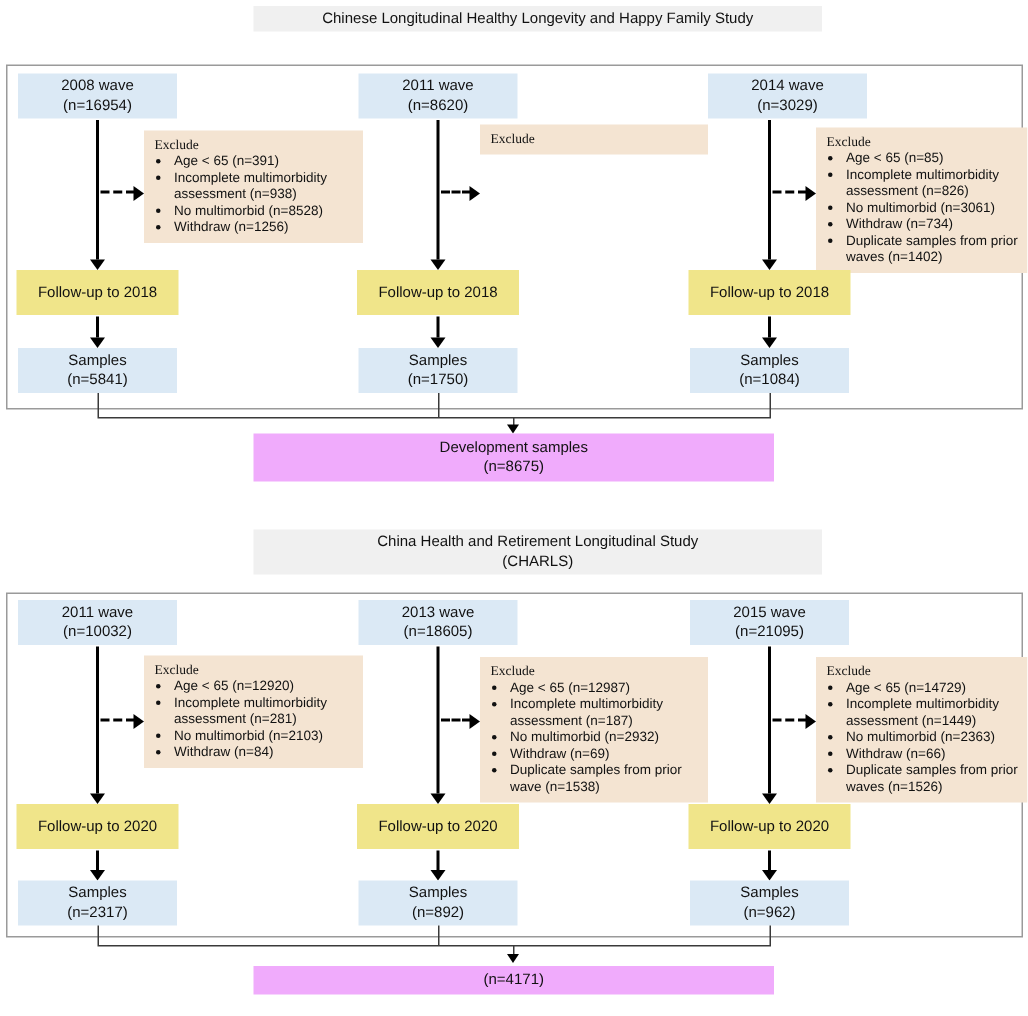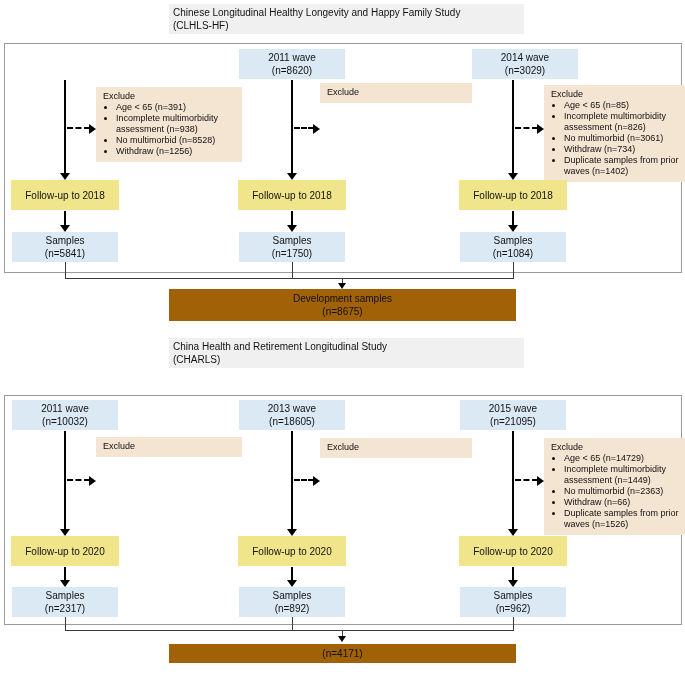--- a/index.html
+++ b/index.html
@@ -1,56 +1,59 @@
 <!DOCTYPE html>
 <html><head>
 <meta charset="utf-8">
 <style>
   html,body{margin:0;padding:0;background:#ffffff;}
   .canvas{position:relative;width:685px;height:677px;background:#ffffff;
           font-family:"Liberation Sans",sans-serif;color:#111;overflow:hidden;}
-  .t{position:absolute;left:169px;width:347px;background:#f0f0f0;text-align:left;
-     font-size:10px;line-height:13px;padding:2px 4px;}
+  .t{position:absolute;left:169px;width:347px;background:#f0f0f0;text-align:center;
+     font-size:10px;line-height:13px;padding:2px 16px;}
   .t span{display:block;}
   .pnl{position:absolute;left:4px;width:676px;height:228px;border:1px solid #9a9a9a;background:#fff;}
   .bx{position:absolute;width:106px;text-align:center;font-size:10px;line-height:13px;padding:2px 0;}
   .bx span{display:block;}
   .blue{background:#dbe9f5;}
   .fu{position:absolute;width:108px;height:30px;background:#f0e58a;display:flex;
       align-items:center;justify-content:center;text-align:center;font-size:10px;}
   .ex{position:absolute;background:#f4e4d2;font-size:9px;line-height:11px;padding:4px 6px 5px 7px;}
-  .ex .xt{display:block;}
+  .ex .xt{display:block;font-family:Liberation Serif, serif;}
   .ex ul{margin:0;padding-left:13px;list-style:disc;}
   .ex li{margin:0;padding:0;}
-  .res{position:absolute;left:169px;width:347px;background:#a16207;text-align:center;
+  .res{position:absolute;left:169px;width:347px;background:#f0abfc;text-align:center;
        font-size:10px;line-height:13px;padding:3px 0;}
   .res span{display:block;}
   .stem{position:absolute;width:2px;background:#000;}
   .headd{position:absolute;width:0;height:0;border-left:5px solid transparent;
          border-right:5px solid transparent;border-top:7px solid #000;}
   .dline{position:absolute;height:0;border-top:2px dashed #000;}
   .headr{position:absolute;width:0;height:0;border-top:5px solid transparent;
          border-bottom:5px solid transparent;border-left:7px solid #000;}
   .cv{position:absolute;width:1px;background:#3a3a3a;}
   .ch{position:absolute;height:1px;background:#3a3a3a;}
   .headc{position:absolute;width:0;height:0;border-left:4px solid transparent;
          border-right:4px solid transparent;border-top:6px solid #000;}
 </style>
 </head>
 <body>
 
 <div class="canvas">
 
   <div class="t" style="top:4px">
     <span>Chinese Longitudinal Healthy Longevity and Happy Family Study</span>
-    <span>(CLHLS-HF)</span>
   </div>
 
   <div class="pnl" style="top:43px"></div>
 
+  <div class="bx blue" style="left:12px;top:49px">
+    <span>2008 wave</span>
+    <span>(n=16954)</span>
+  </div>
   <div class="stem" style="left:64px;top:80px;height:93px"></div>
   <div class="headd" style="left:60px;top:173px"></div>
   <div class="dline" style="left:67px;top:127px;width:23px"></div>
   <div class="headr" style="left:89px;top:124px"></div>
   <div class="ex" style="left:96px;top:87px;width:133px">
     <span class="xt">Exclude</span>
     <ul>
         <li>Age &lt; 65 (n=391)</li>
         <li>Incomplete multimorbidity assessment (n=938)</li>
         <li>No multimorbid (n=8528)</li>
@@ -120,37 +123,43 @@
   <div class="cv" style="left:513px;top:262px;height:16px"></div>
 
   <div class="ch" style="left:65px;top:278px;width:449px"></div>
   <div class="cv" style="left:342px;top:278px;height:6px"></div>
   <div class="headc" style="left:338px;top:283px"></div>
   <div class="res" style="top:289px">
     <span>Development samples</span>
     <span>(n=8675)</span>
   </div>
 
-  <div class="t" style="top:338px">
+  <div class="t" style="top:353px">
     <span>China Health and Retirement Longitudinal Study</span>
     <span>(CHARLS)</span>
   </div>
 
   <div class="pnl" style="top:395px"></div>
 
   <div class="bx blue" style="left:12px;top:400px">
     <span>2011 wave</span>
     <span>(n=10032)</span>
   </div>
   <div class="stem" style="left:64px;top:431px;height:98px"></div>
   <div class="headd" style="left:60px;top:529px"></div>
   <div class="dline" style="left:67px;top:479px;width:23px"></div>
   <div class="headr" style="left:89px;top:476px"></div>
   <div class="ex" style="left:96px;top:437px;width:133px">
     <span class="xt">Exclude</span>
+    <ul>
+        <li>Age &lt; 65 (n=12920)</li>
+        <li>Incomplete multimorbidity assessment (n=281)</li>
+        <li>No multimorbid (n=2103)</li>
+        <li>Withdraw (n=84)</li>
+      </ul>
   </div>
   <div class="fu" style="left:11px;top:536px">
     <span>Follow-up to 2020</span>
   </div>
   <div class="stem" style="left:64px;top:567px;height:13px"></div>
   <div class="headd" style="left:60px;top:580px"></div>
   <div class="bx blue" style="left:12px;top:587px">
     <span>Samples</span>
     <span>(n=2317)</span>
   </div>
@@ -159,20 +168,27 @@
   <div class="bx blue" style="left:239px;top:400px">
     <span>2013 wave</span>
     <span>(n=18605)</span>
   </div>
   <div class="stem" style="left:291px;top:431px;height:98px"></div>
   <div class="headd" style="left:287px;top:529px"></div>
   <div class="dline" style="left:294px;top:479px;width:20px"></div>
   <div class="headr" style="left:313px;top:476px"></div>
   <div class="ex" style="left:320px;top:438px;width:139px">
     <span class="xt">Exclude</span>
+    <ul>
+        <li>Age &lt; 65 (n=12987)</li>
+        <li>Incomplete multimorbidity assessment (n=187)</li>
+        <li>No multimorbid (n=2932)</li>
+        <li>Withdraw (n=69)</li>
+        <li>Duplicate samples from prior wave (n=1538)</li>
+      </ul>
   </div>
   <div class="fu" style="left:238px;top:536px">
     <span>Follow-up to 2020</span>
   </div>
   <div class="stem" style="left:291px;top:567px;height:13px"></div>
   <div class="headd" style="left:287px;top:580px"></div>
   <div class="bx blue" style="left:239px;top:587px">
     <span>Samples</span>
     <span>(n=892)</span>
   </div>

